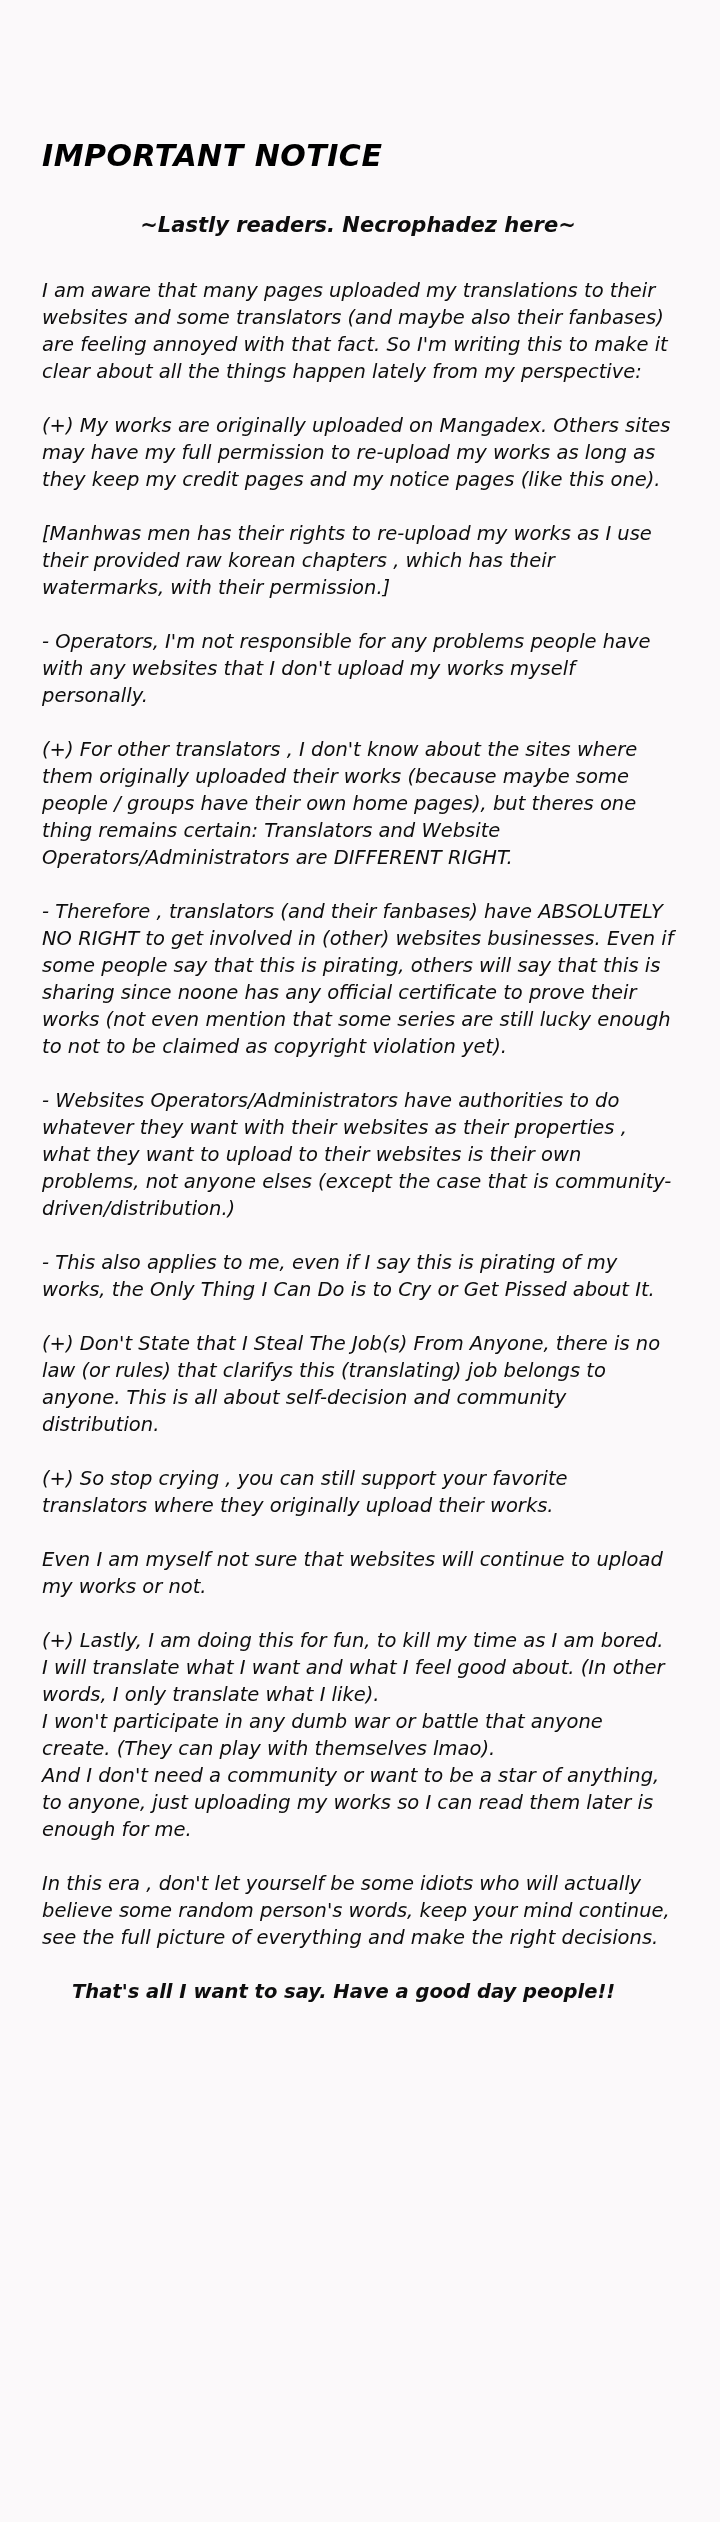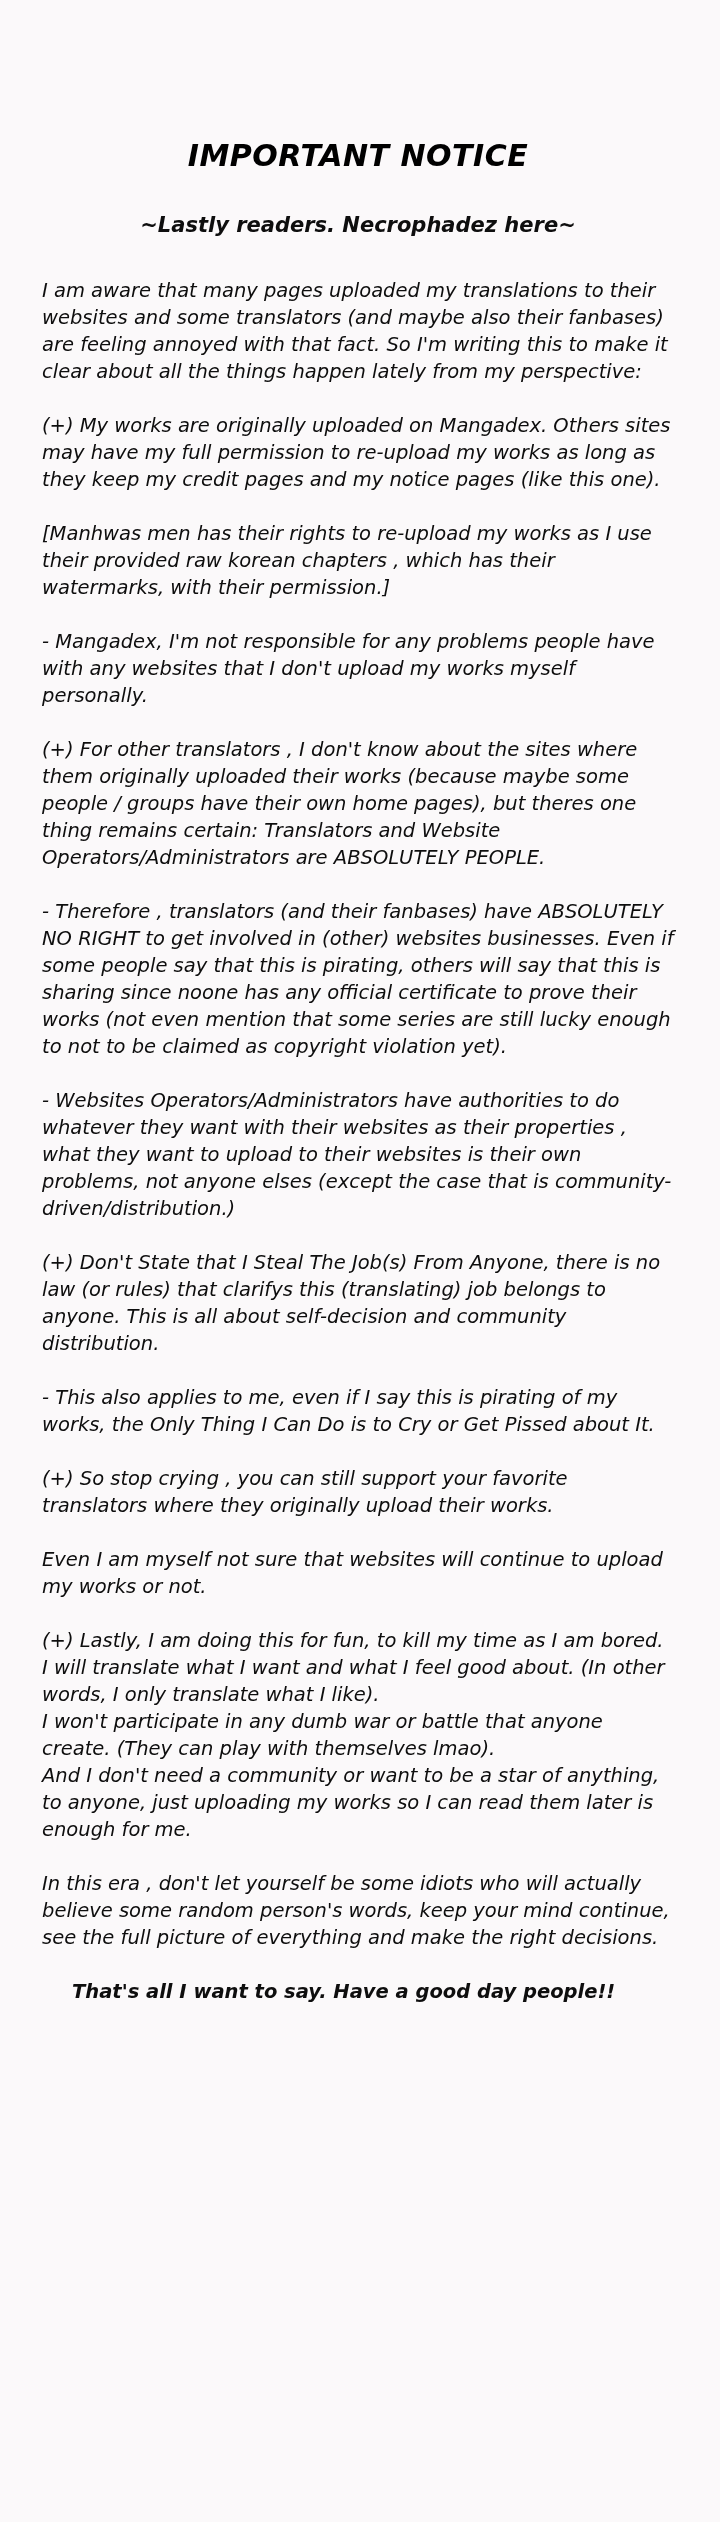--- a/index.html
+++ b/index.html
@@ -12,21 +12,20 @@
     font-style: italic;
     overflow: hidden;
   }
   .page {
     box-sizing: border-box;
     width: 720px;
     padding: 138px 46px 0 42px;
   }
   .title {
     margin: 0 0 40px 0;
-    text-align: center;
     font-size: 30px;
     font-weight: bold;
     letter-spacing: 0.5px;
     color: #000;
   }
   .subtitle {
     margin: 0 0 40px 0;
     text-align: center;
     font-size: 21px;
     font-weight: bold;
@@ -50,25 +49,25 @@
 </head>
 <body style="background: rgb(251, 249, 250); color: rgb(14, 14, 14);">
 
 <div class="page">
   <h1 class="title">IMPORTANT NOTICE</h1>
   <h2 class="subtitle">~Lastly readers. Necrophadez here~</h2>
   <div class="body-text">
       <p class="para"><span class="b">I am aware that many pages uploaded my translations to their websites and some translators (and maybe also their fanbases) are feeling annoyed with that fact</span><span class="r">. So I'm writing this to make it clear about all the things happen lately from my perspective:</span></p>
       <p class="para"><span class="b">(+) </span><span class="r">My works are originally uploaded on Mangadex. </span><span class="b">Others sites may have my full permission to re-upload my works as long as they keep my credit pages and my notice pages </span><span class="r">(like this one).</span></p>
       <p class="para"><span class="b">[Manhwas men has their rights to re-upload my works as I use their provided raw korean chapters , which has their watermarks, with their permission.]</span></p>
-      <p class="para"><span class="r">- Mangadex, </span><span class="b">I'm not responsible for any problems people have with any websites that I don't upload my works myself personally</span><span class="r">.</span></p>
-      <p class="para"><span class="b">(+) </span><span class="r">For other translators , I don't know about the sites where them originally uploaded their works (because maybe some people / groups have their own home pages), but theres one thing remains certain: Translators and Website Operators/Administrators are </span><span class="b">ABSOLUTELY PEOPLE</span><span class="r">.</span></p>
+      <p class="para"><span class="r">- Operators, </span><span class="b">I'm not responsible for any problems people have with any websites that I don't upload my works myself personally</span><span class="r">.</span></p>
+      <p class="para"><span class="b">(+) </span><span class="r">For other translators , I don't know about the sites where them originally uploaded their works (because maybe some people / groups have their own home pages), but theres one thing remains certain: Translators and Website Operators/Administrators are </span><span class="b">DIFFERENT RIGHT</span><span class="r">.</span></p>
       <p class="para"><span class="r">- Therefore , translators (and their fanbases) have </span><span class="b">ABSOLUTELY NO RIGHT</span><span class="r"> to get involved in (other) websites businesses. Even if some people say that this is pirating, others will say that this is sharing since noone has any official certificate to prove their works (not even mention that some series are still lucky enough to not to be claimed as copyright violation yet).</span></p>
       <p class="para"><span class="r">- Websites Operators/Administrators have authorities to do whatever they want with their websites as their properties , what they want to upload to their websites is their own problems, not anyone elses (except the case that is community-driven/distribution.)</span></p>
+      <p class="para"><span class="b">- This also applies to me, even if I say this is pirating of my works, the Only Thing I Can Do is to Cry or Get Pissed about It.</span></p>
       <p class="para"><span class="b">(+) Don't State that I Steal The Job(s) From Anyone</span><span class="r">, there is no law (or rules) that clarifys this (translating) job belongs to anyone. </span><span class="b">This is all about self-decision and community distribution.</span></p>
-      <p class="para"><span class="b">- This also applies to me, even if I say this is pirating of my works, the Only Thing I Can Do is to Cry or Get Pissed about It.</span></p>
       <p class="para"><span class="b">(+) </span><span class="r">So stop crying , you can still support your favorite translators where they originally upload their works.</span></p>
       <p class="para"><span class="b">Even I am myself not sure that websites will continue to upload my works or not.</span></p>
       <p class="para"><span class="b">(+) Lastly, I am doing this for fun, to kill my time as I am bored. I will translate what I want and what I feel good about. (In other words, I only translate what I like).</span><br><span class="b">I won't participate in any dumb war or battle that anyone create. (They can play with themselves lmao).</span><br><span class="b">And I don't need a community or want to be a star of anything, to anyone, just uploading my works so I can read them later is enough for me.</span></p>
       <p class="para"><span class="r">In this era , don't let yourself be some idiots who will actually believe some random person's words, keep your mind continue, see the full picture of everything and make the right decisions.</span></p>
     </div>
   <p class="closing">That's all I want to say. Have a good day people!!</p>
 </div>
 
 </body></html>

